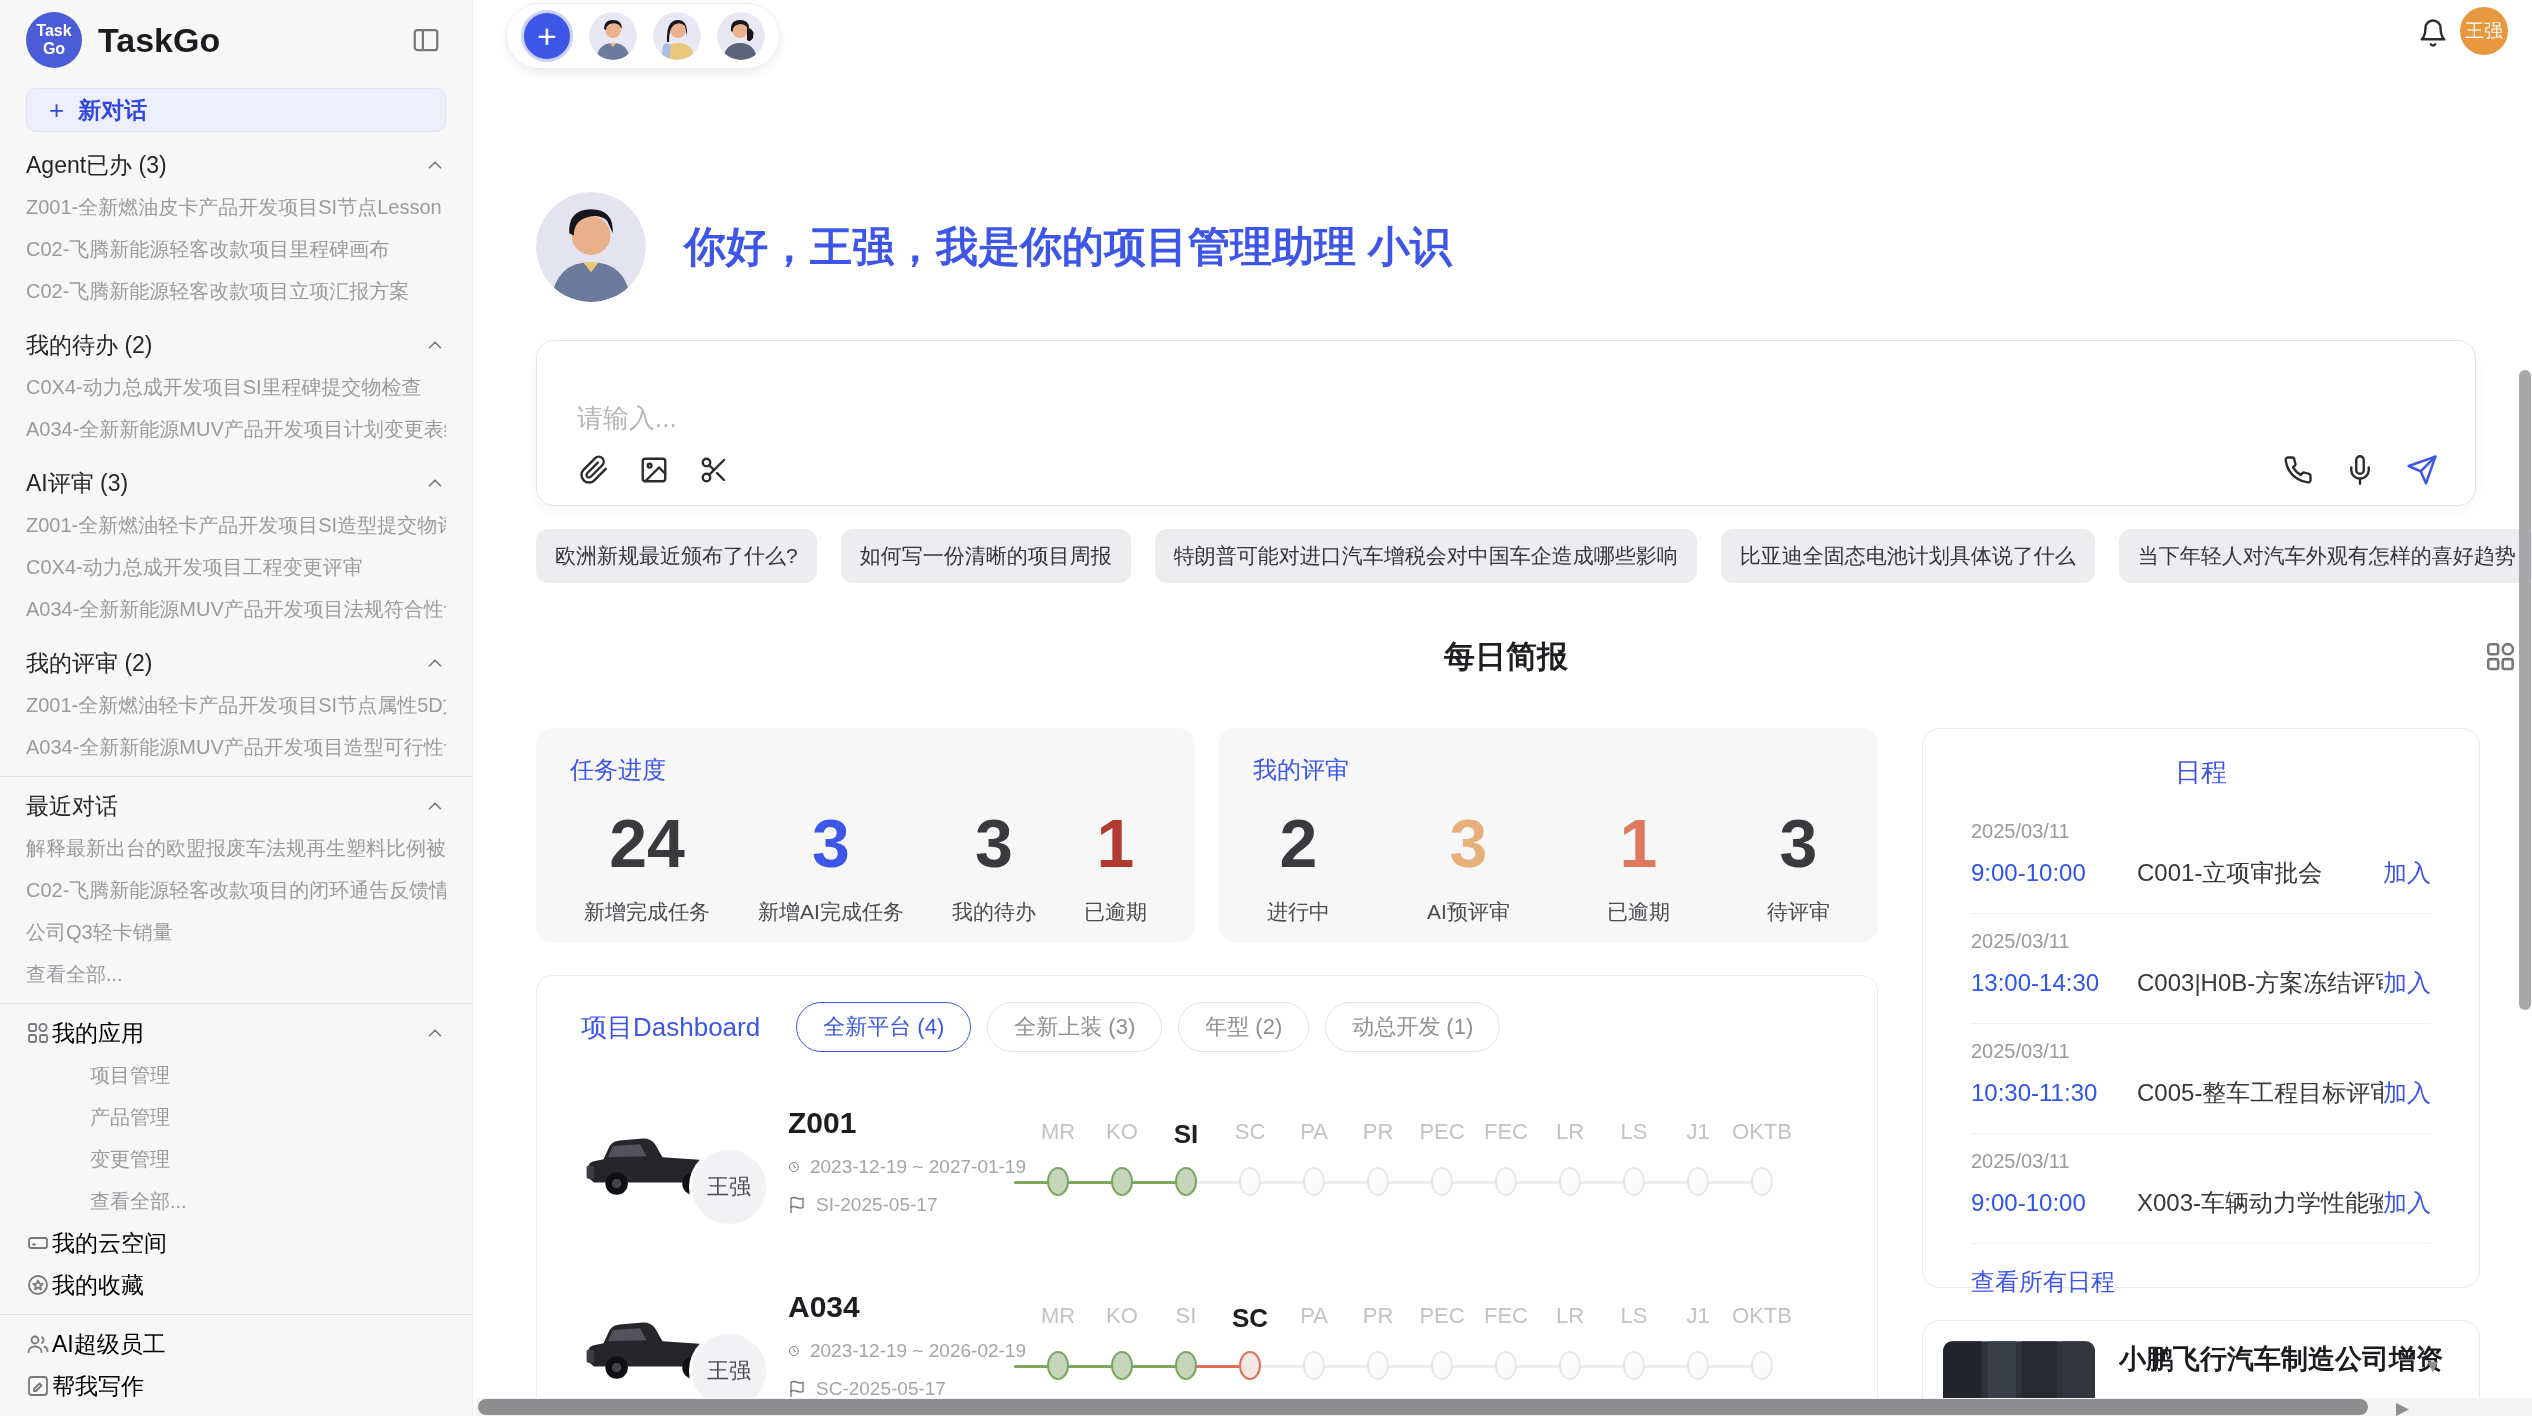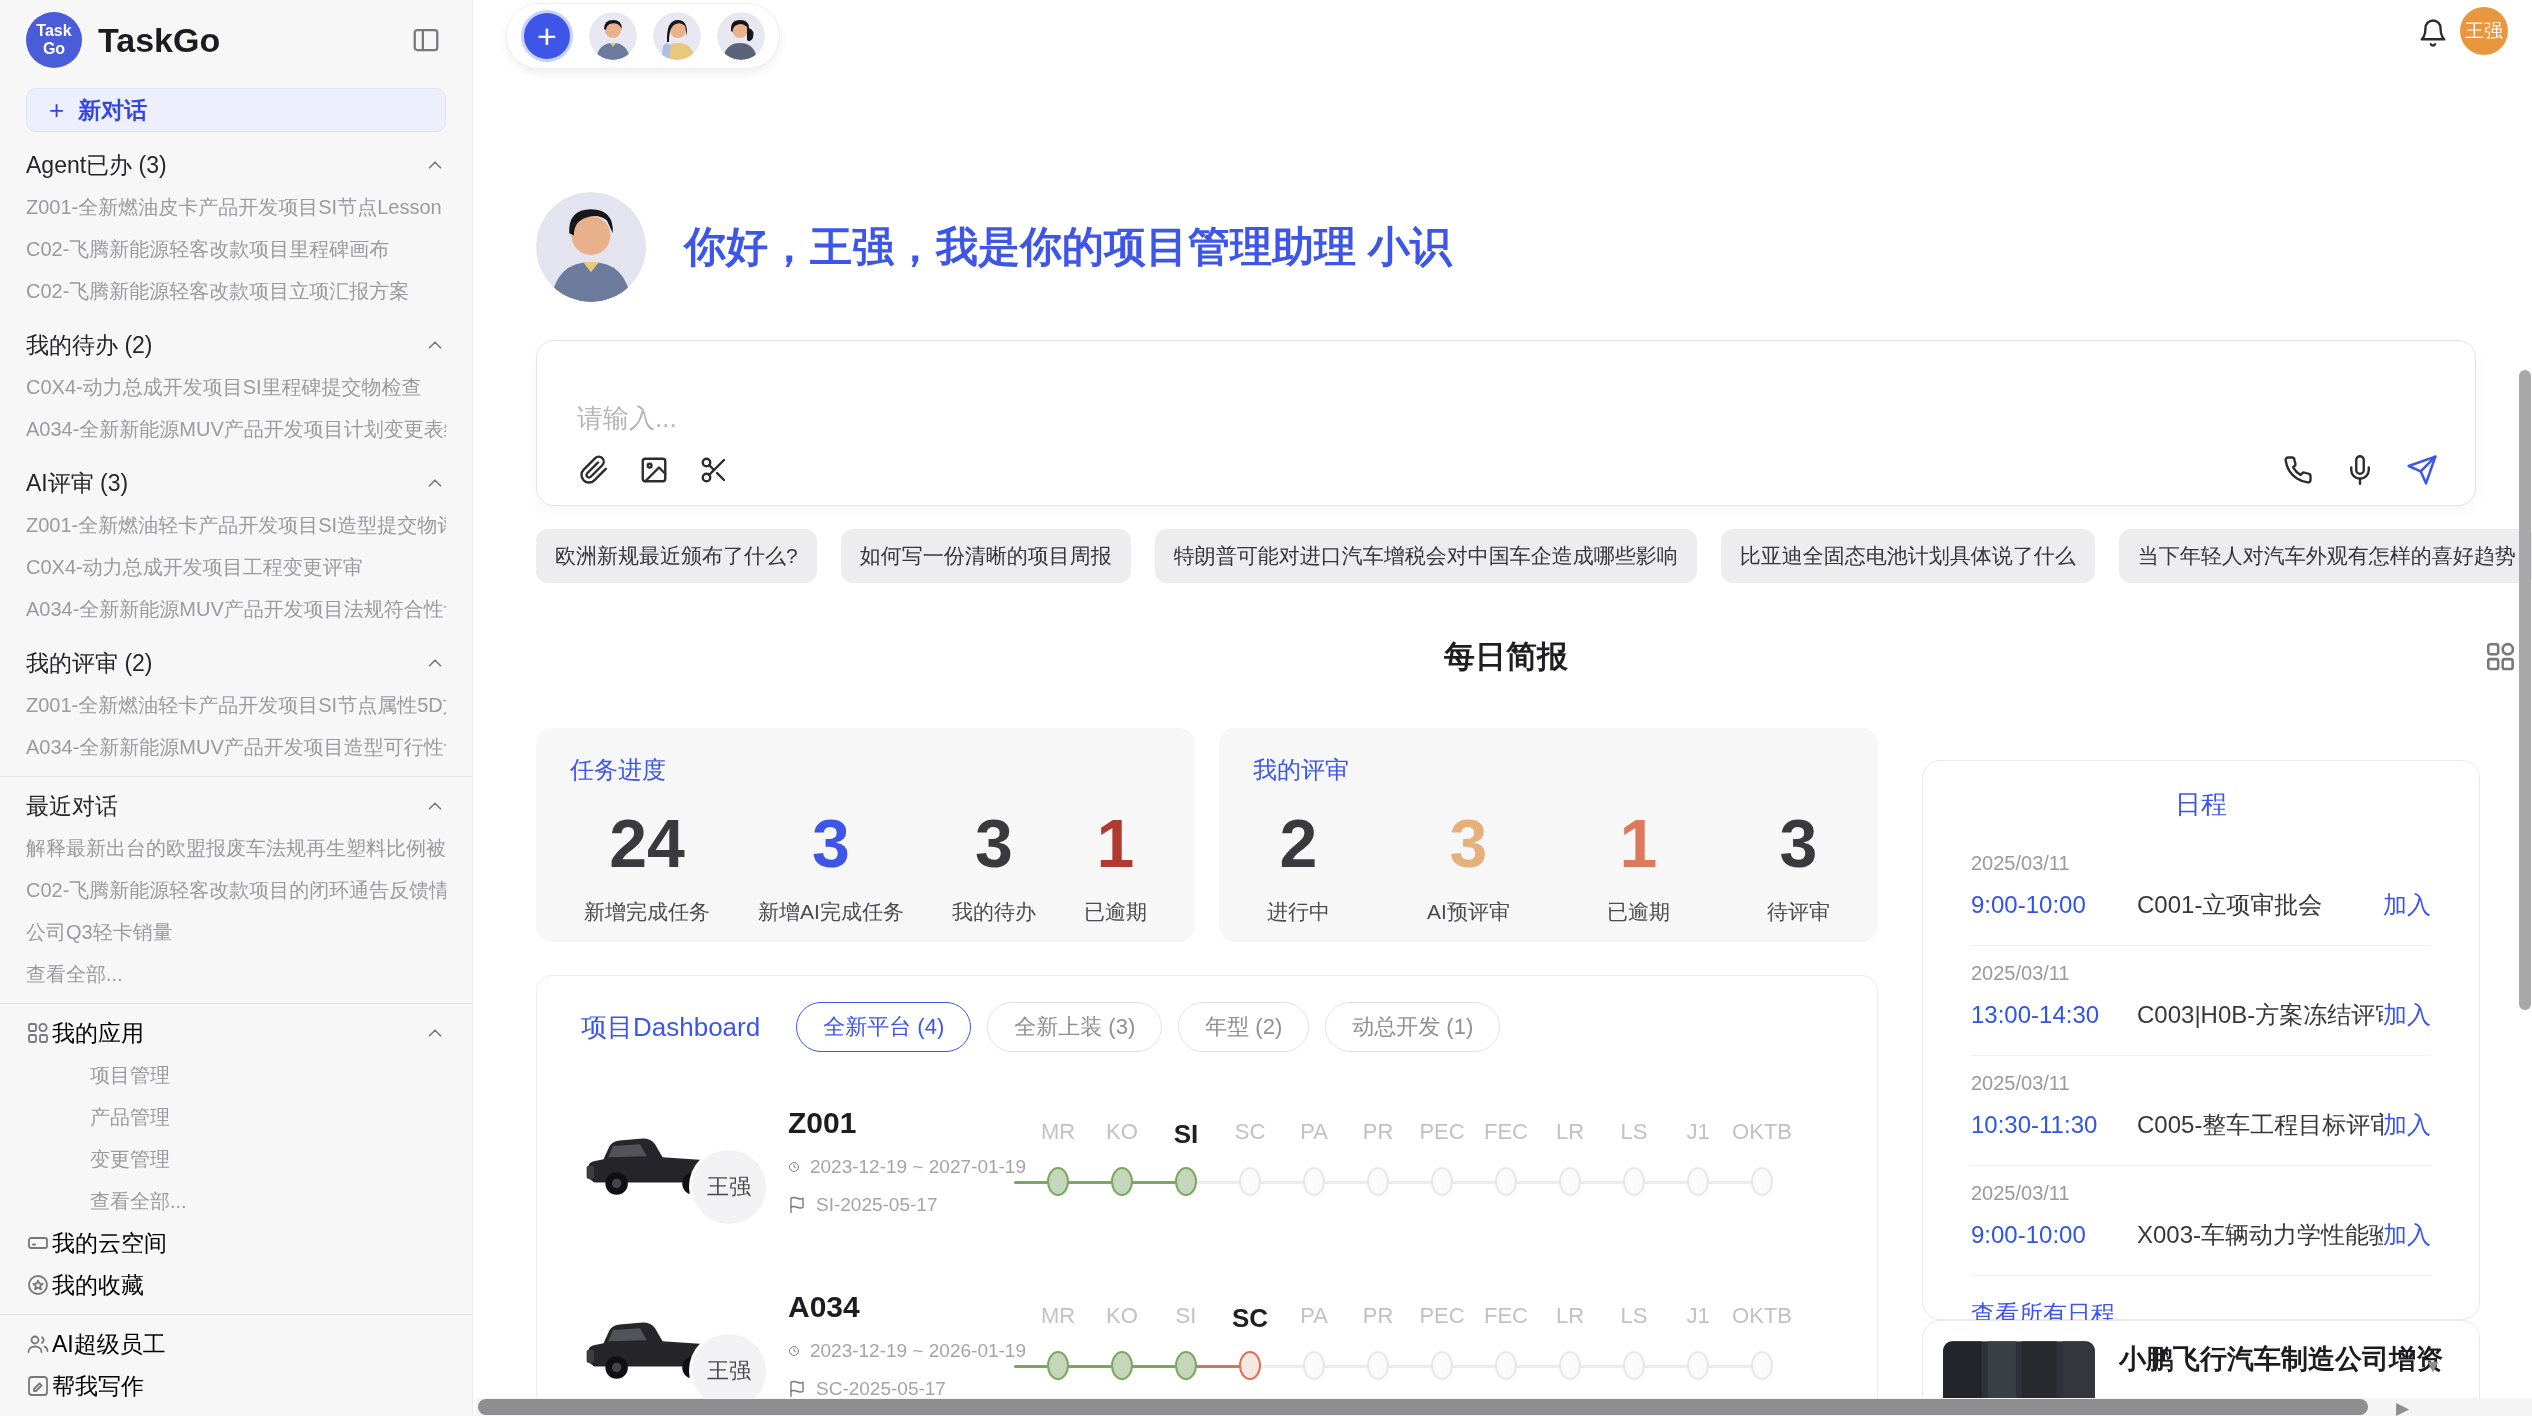--- a/index.html
+++ b/index.html
@@ -105,21 +105,21 @@
   .ms-line { position:absolute; top:19px; height:3px; background:#ededf0; border-radius:2px; }
   .ms-line.base { left:-12px; width:748px; }
   .ms-line.done { left:-12px; width:172px; background:#7aa95e; }
   .ms-line.over { left:160px; width:64px; background:#dd7156; }
   .node { position:absolute; top:5px; width:22px; height:29px; border-radius:50%;
     background:#fbfbfc; border:2px solid #e8e8ea; }
   .node.done { background:#c6d6bd; border-color:#7aa95e; }
   .node.over { background:#f5e7e3; border-color:#dd7156; }
 
   
-  .sched { position:absolute; left:1922px; top:760px; width:558px; height:560px;
+  .sched { position:absolute; left:1922px; top:728px; width:558px; height:560px;
     background:#fff; border:1.5px solid #e9e9eb; border-radius:18px; padding:26px 48px 0 48px; }
   .sched-title { text-align:center; font-size:26px; color:#3d56e8; margin-bottom:14px; }
   .sch-item { padding:16px 0 24px 0; border-bottom:1px solid #f0f0f2; }
   .sch-item:last-of-type { border-bottom:1px solid #f0f0f2; }
   .sch-date { font-size:20px; color:#9a9a9e; }
   .sch-row { display:flex; align-items:center; margin-top:14px; }
   .sch-time { font-size:24px; color:#2f54eb; width:166px; flex:none; }
   .sch-name { font-size:24px; color:#38383c; flex:1; white-space:nowrap; overflow:hidden; }
   .sch-join { font-size:24px; color:#3d56e8; flex:none; cursor:pointer; }
   .sched-all { text-align:left; font-size:24px; color:#3d56e8; margin-top:22px; cursor:pointer;font-family:Liberation Mono, monospace; }
@@ -590,21 +590,21 @@
         <rect x="146" y="50" width="6" height="6" fill="#a8362d"></rect>
       </svg>
       <div class="owner">王强</div>
       <div class="pinfo">
         <div class="pcode">A034</div>
         <div class="pmeta">
           <svg class="ic" width="18" height="18" viewBox="0 0 24 24" stroke="#b5b5b9">
               <circle cx="12" cy="12" r="9"></circle>
               <polyline points="12 7 12 12 15.5 13.5"></polyline>
             </svg>
-          <span>2023-12-19 ~ 2026-01-19</span>
+          <span>2023-12-19 ~ 2026-02-19</span>
         </div>
         <div class="pmeta">
           <svg class="ic" width="18" height="18" viewBox="0 0 24 24" stroke="#b5b5b9">
               <path d="M4 15s1-1 4-1 5 2 8 2 4-1 4-1V3s-1 1-4 1-5-2-8-2-4 1-4 1z"></path>
               <line x1="4" y1="22" x2="4" y2="15"></line>
             </svg>
           <span>SC-2025-05-17</span>
         </div>
       </div>
       <div class="ms">

